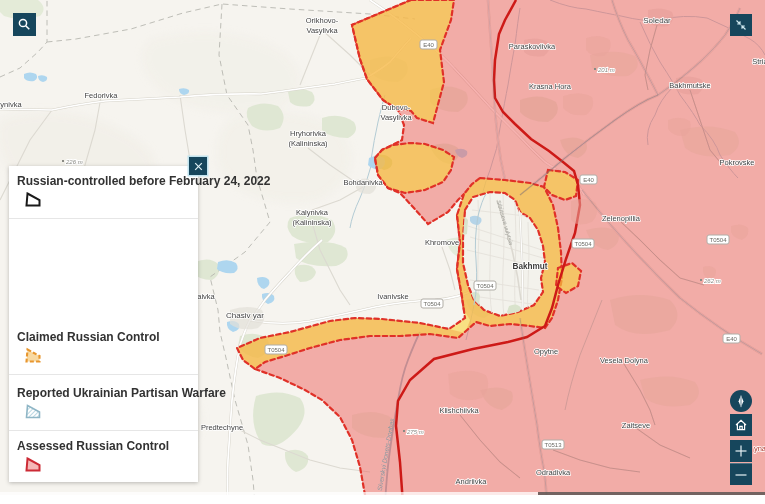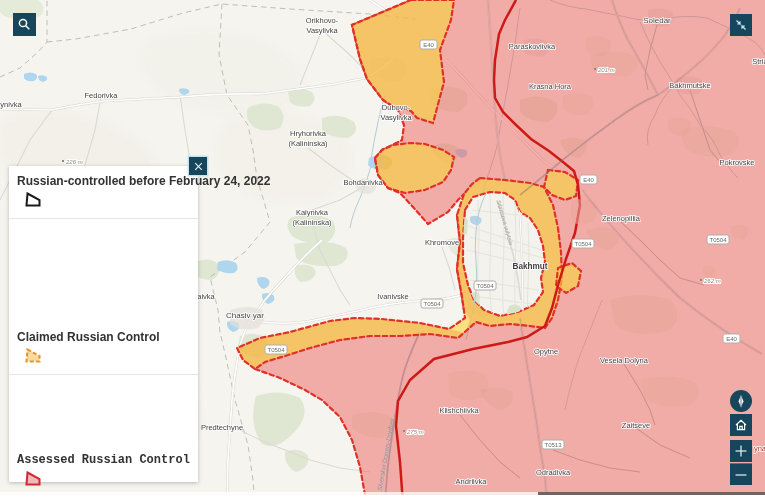--- a/index.html
+++ b/index.html
@@ -318,21 +318,33 @@
     <svg class="licon" width="20" height="18" viewBox="0 0 20 18">
           <polygon points="5.5,3.5 17.5,10 17.5,15.5 4.5,15.5" fill="#fff" stroke="#1a1a1a" stroke-width="2"></polygon>
         </svg>
   </div>
   <div class="lrow" style="top:116px;margin-top:40px;">
     <div class="ltitle">Claimed Russian Control</div>
     <svg class="licon" width="20" height="18" viewBox="0 0 20 18">
           <polygon points="5.5,3.5 17.5,10 17.5,15.5 4.5,15.5" fill="#f8d9a1" stroke="#e8962e" stroke-width="2.1" stroke-dasharray="4,2.2"></polygon>
         </svg>
   </div>
-  <div class="lrow" style="top:279px;height:51px;border-bottom:none;font-family:Liberation Mono, monospace;">
+  <div class="lrow" style="top:212px;">
+    <div class="ltitle">Reported Ukrainian Partisan Warfare</div>
+    <svg class="licon" width="20" height="18" viewBox="0 0 20 18">
+      <defs>
+            <pattern id="hat" width="3" height="3" patternUnits="userSpaceOnUse" patternTransform="rotate(45)">
+              <rect width="3" height="3" fill="#fff"></rect>
+              <line x1="0" y1="0" x2="0" y2="3" stroke="#9fc7d8" stroke-width="1.4"></line>
+            </pattern>
+          </defs>
+      <polygon points="5.5,3.5 17.5,10 17.5,15.5 4.5,15.5" fill="url(#hat)" stroke="#8fb6c6" stroke-width="1.6"></polygon>
+        </svg>
+  </div>
+  <div class="lrow" style="top:265px;height:51px;border-bottom:none;">
     <div class="ltitle">Assessed Russian Control</div>
     <svg class="licon" width="20" height="18" viewBox="0 0 20 18">
           <polygon points="5.5,3.5 17.5,10 17.5,15.5 4.5,15.5" fill="#f5b8b8" stroke="#cc2a35" stroke-width="2"></polygon>
         </svg>
   </div>
 </div>
 
 <div class="btn" style="left:189px;top:157px;width:18px;height:18px;box-shadow:0 0 0 1.5px rgba(185,225,238,0.85);">
 <svg width="9" height="9" viewBox="0 0 9 9">
         <g stroke="#dff0f4" stroke-width="1.2">

